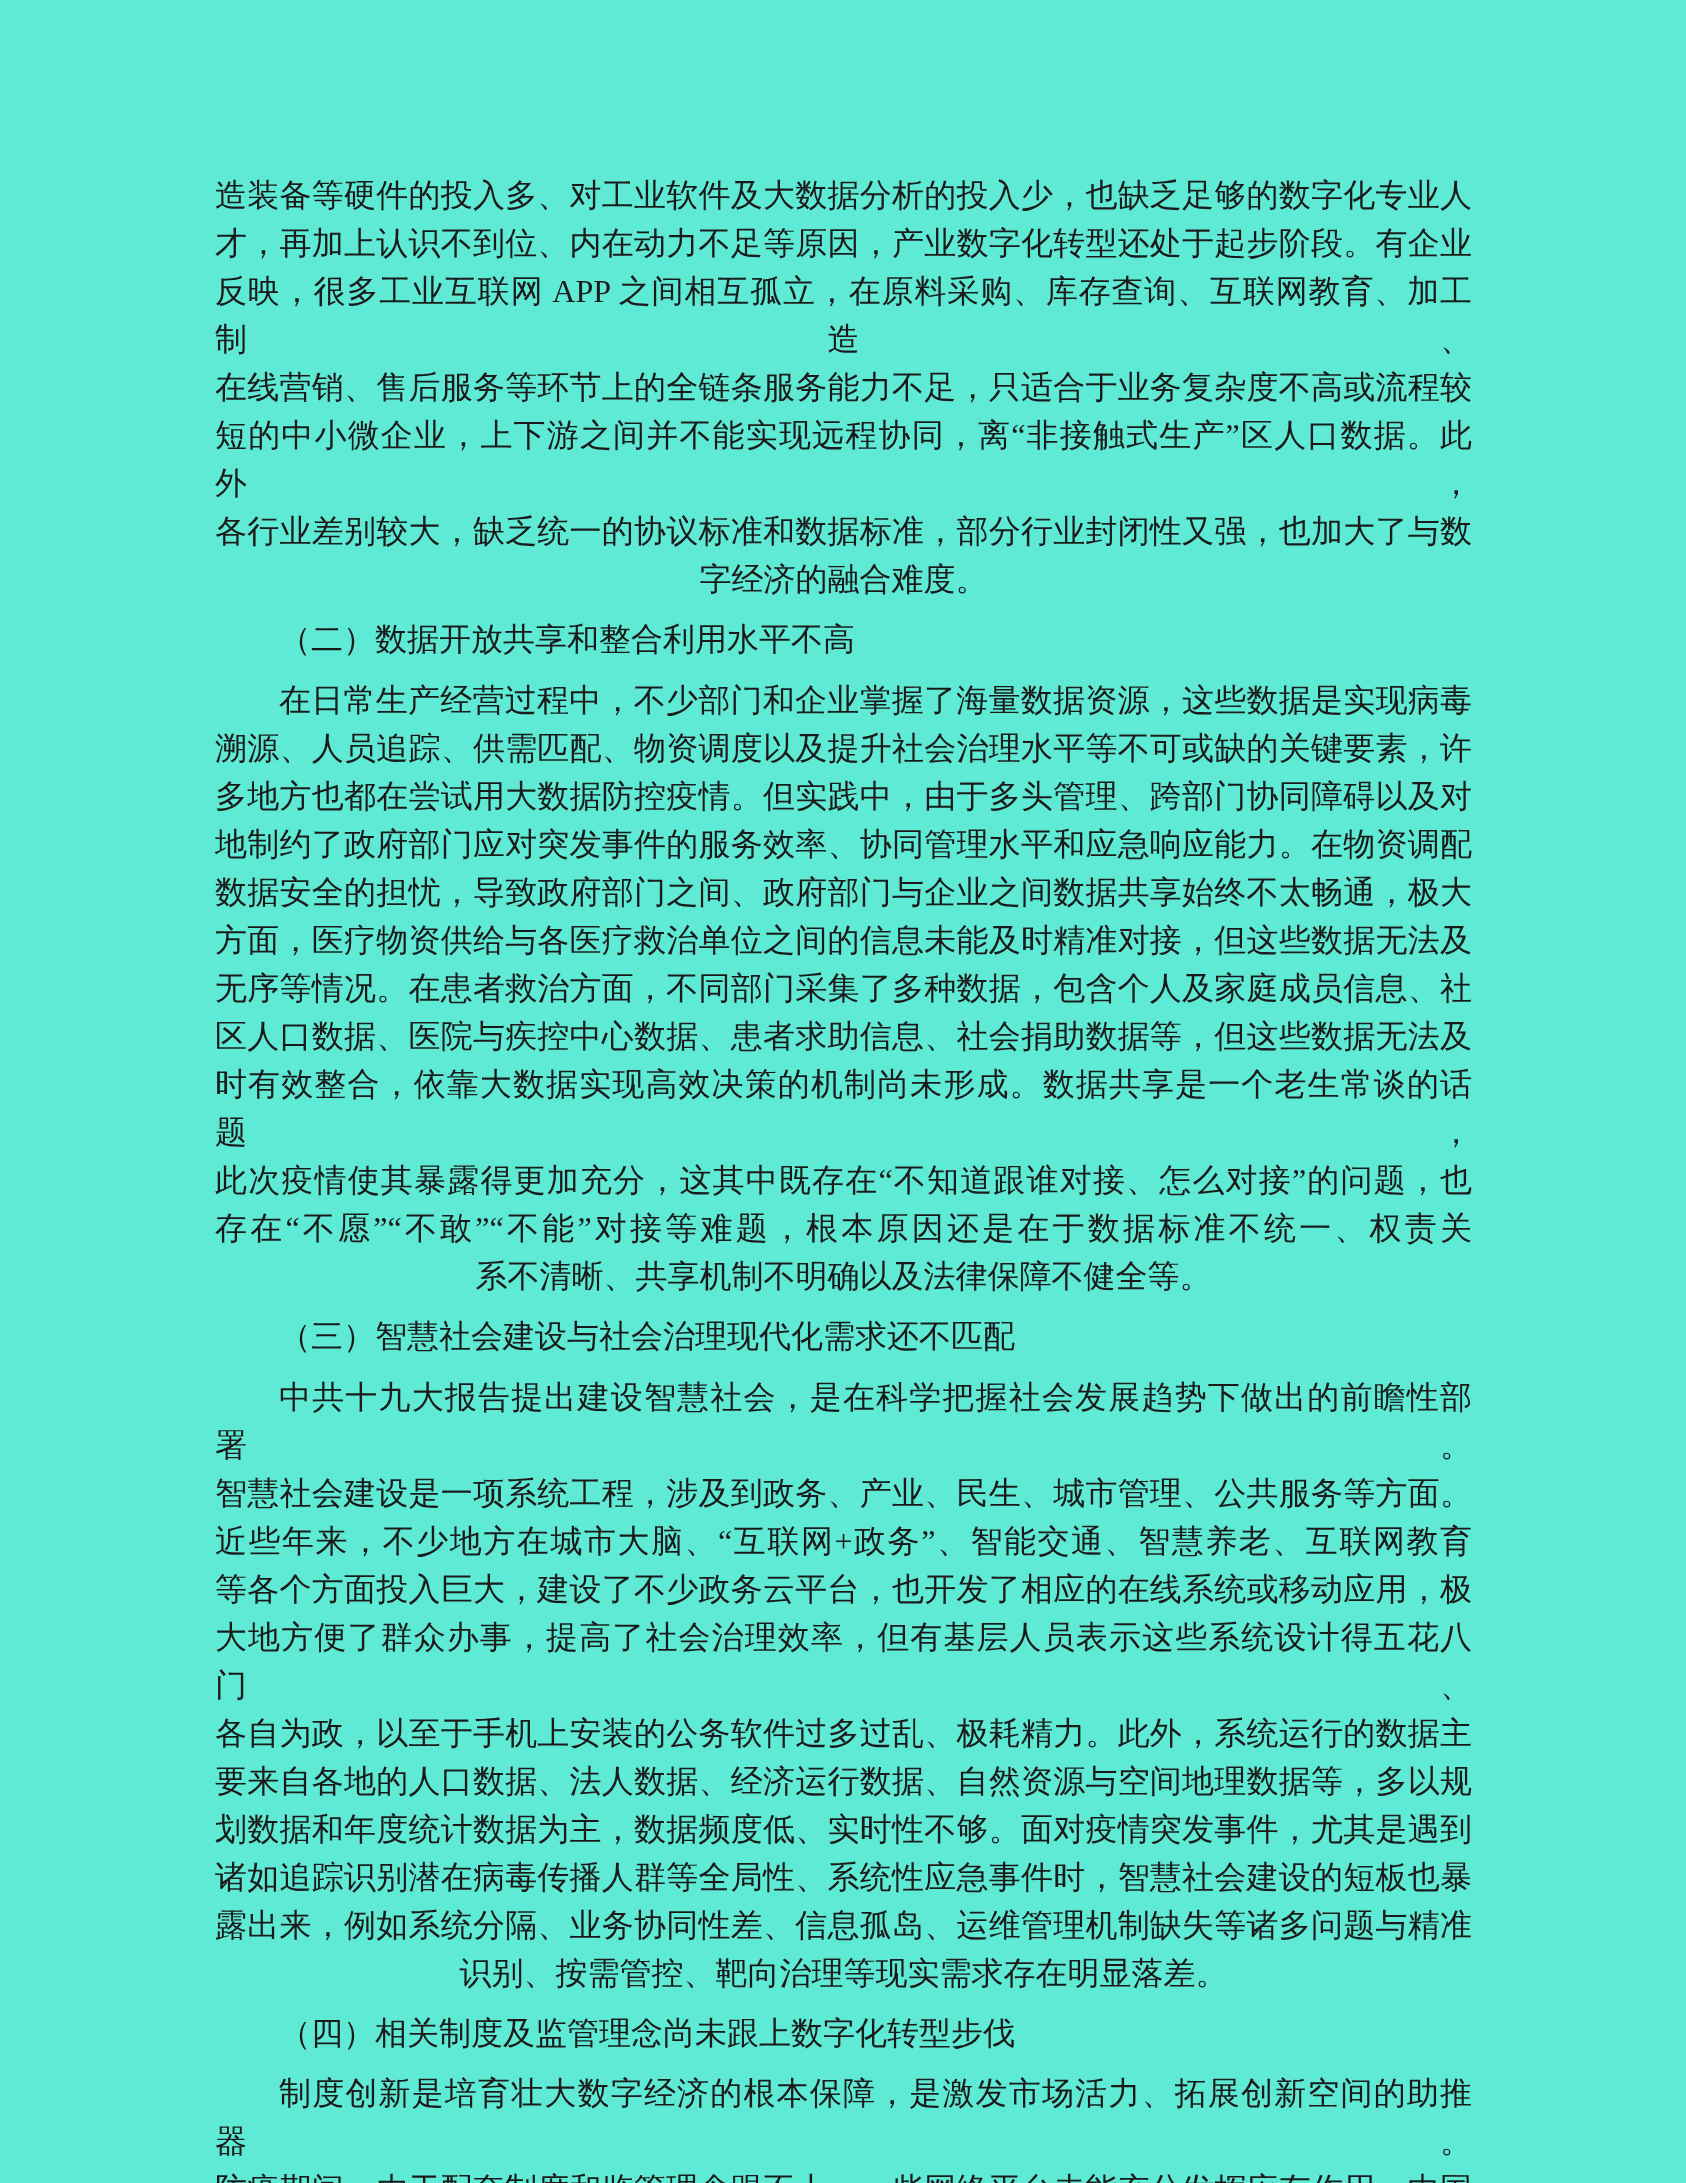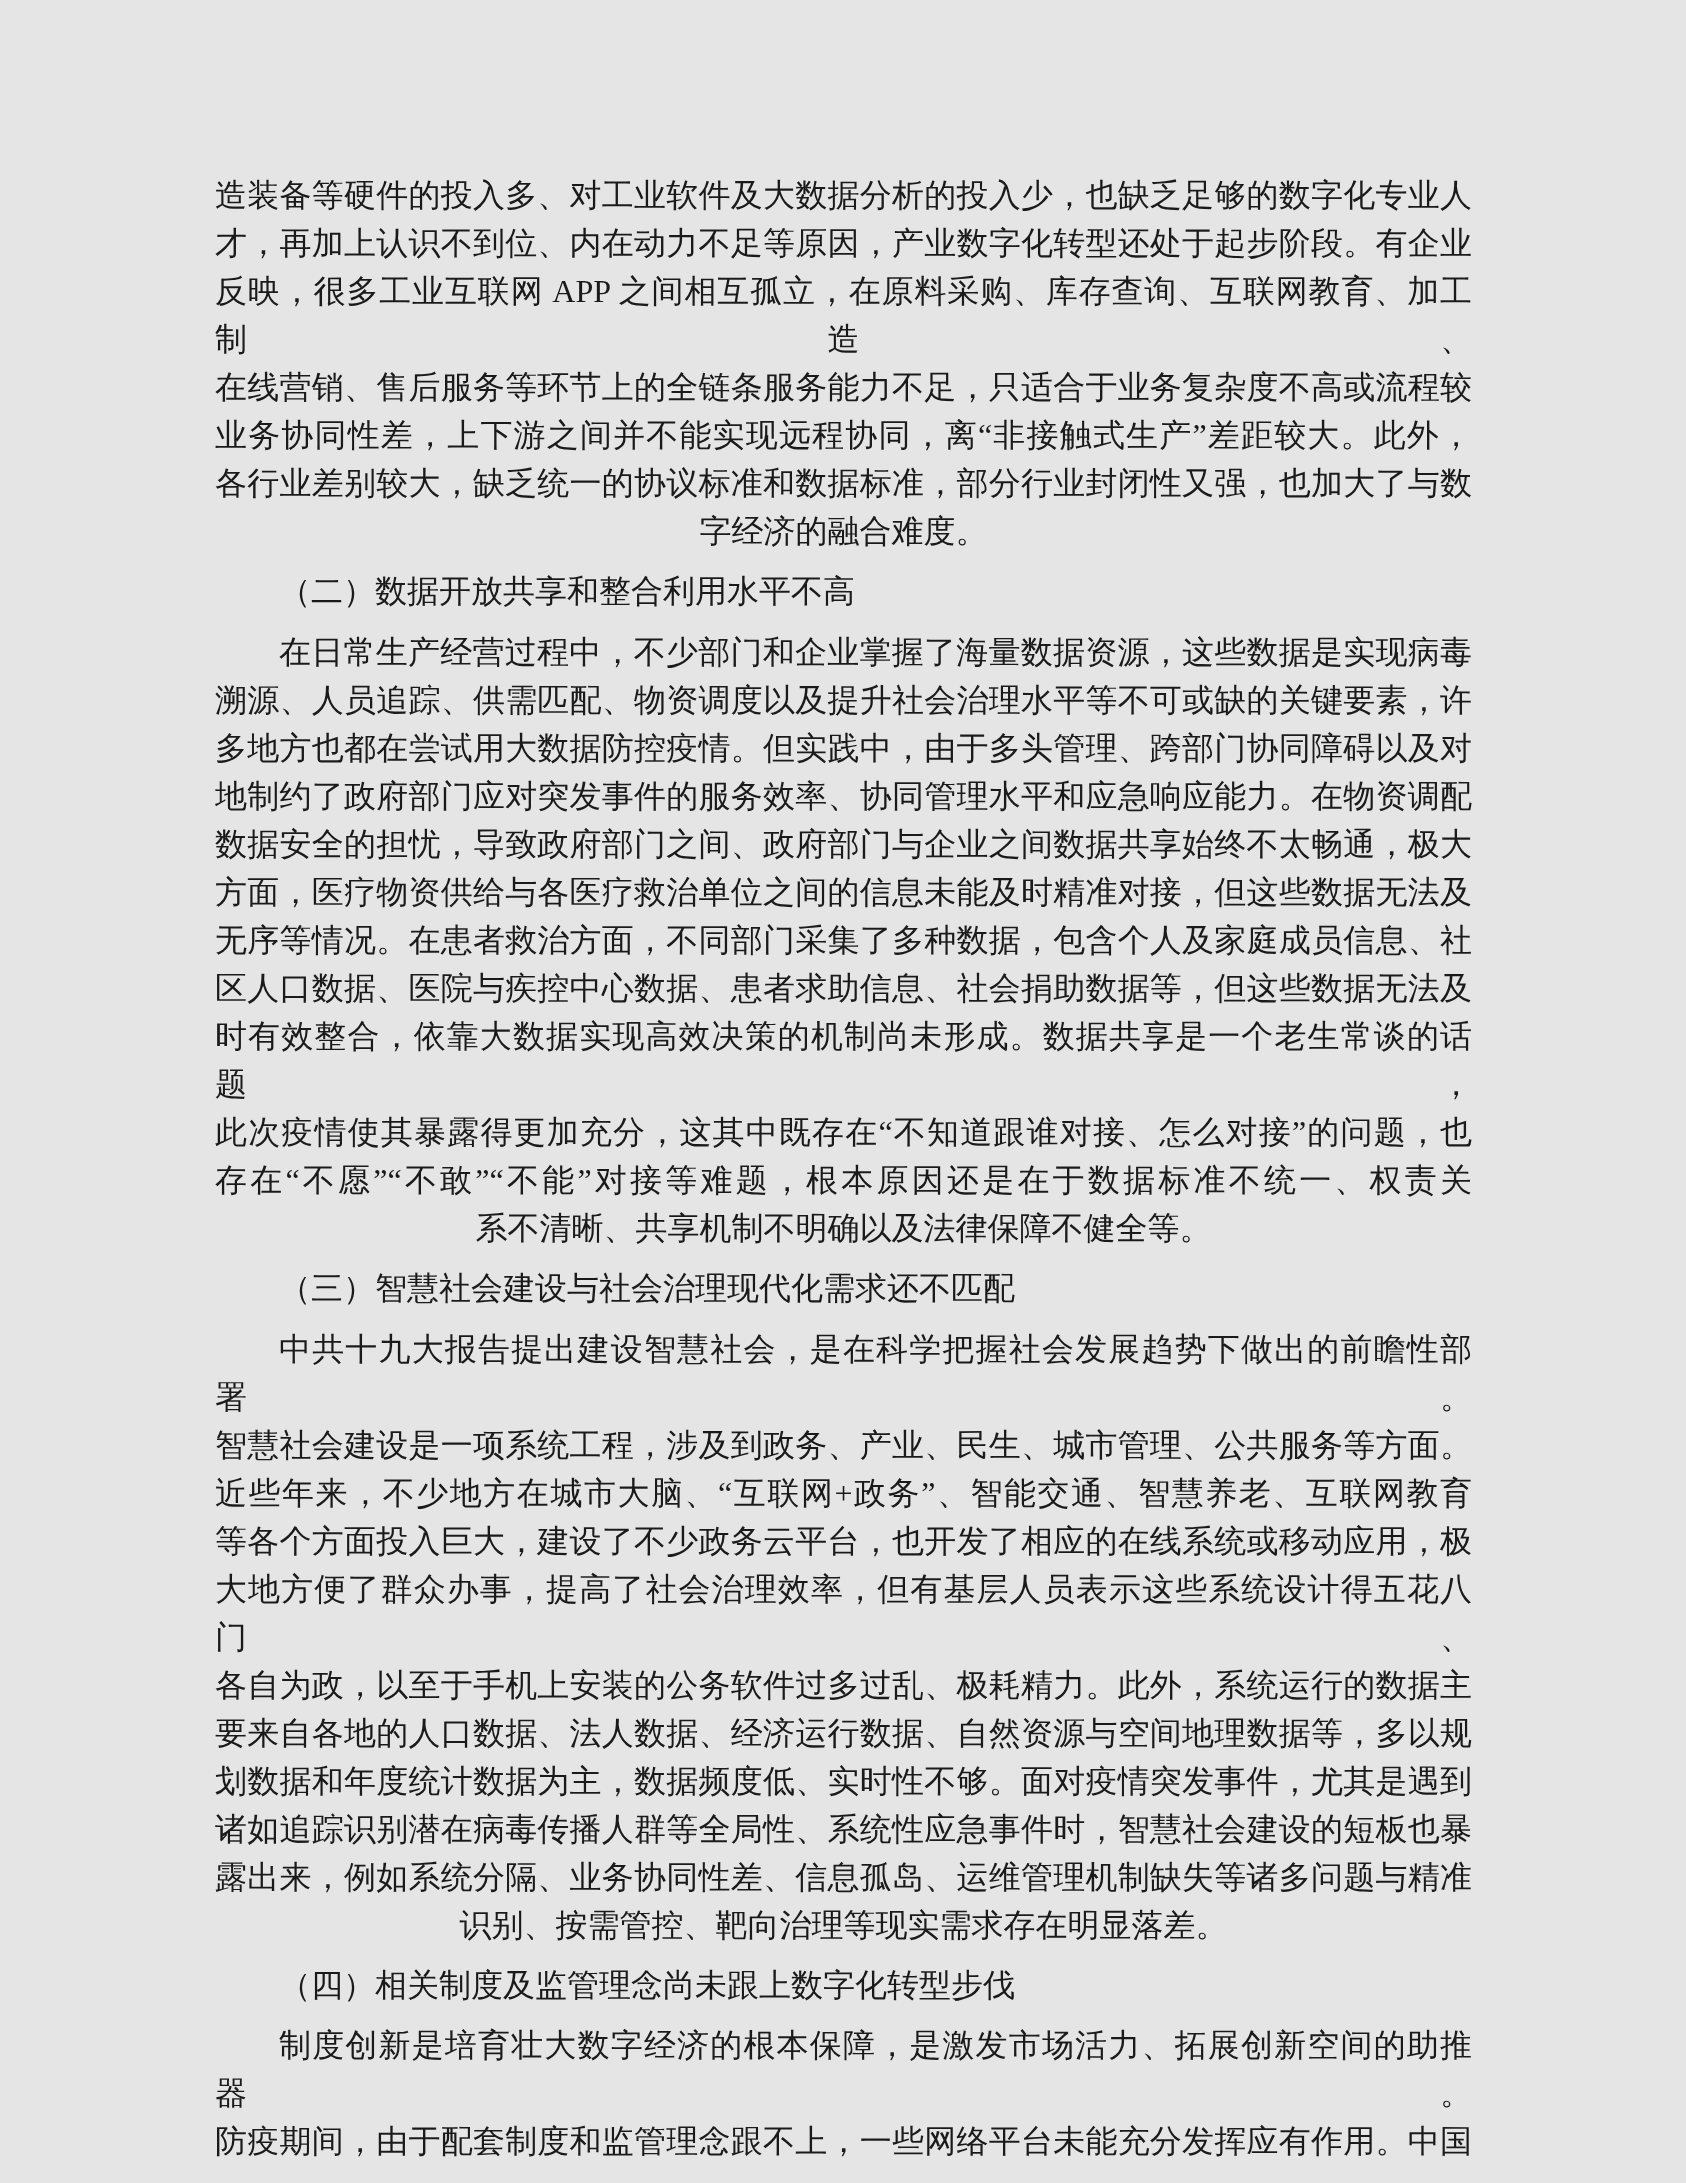--- a/index.html
+++ b/index.html
@@ -4,21 +4,21 @@
 <style>
   html, body {
     margin: 0;
     padding: 0;
     background: #ffffff;
   }
   .page {
     position: relative;
     width: 1687px;
     height: 2183px;
-    background: #e5e5e5;
+    background: #5eead4;
     overflow: hidden;
   }
   .doc {
     box-sizing: border-box;
     padding: 171px 215px 0 215px;
     font-family: "Liberation Serif", "DejaVu Serif", serif;
     font-size: 32px;
     line-height: 48px;
     color: #1a1a1a;
     letter-spacing: 0;
@@ -47,21 +47,21 @@
 </head>
 <body>
 
 <div class="page">
   <div class="doc">
       <div class="paragraph">
         <div class="line full">造装备等硬件的投入多、对工业软件及大数据分析的投入少，也缺乏足够的数字化专业人</div>
         <div class="line full">才，再加上认识不到位、内在动力不足等原因，产业数字化转型还处于起步阶段。有企业</div>
         <div class="line full">反映，很多工业互联网 APP 之间相互孤立，在原料采购、库存查询、互联网教育、加工制造、</div>
         <div class="line full">在线营销、售后服务等环节上的全链条服务能力不足，只适合于业务复杂度不高或流程较</div>
-        <div class="line full">业务协同性差，上下游之间并不能实现远程协同，离“非接触式生产”差距较大。此外，</div>
+        <div class="line full">短的中小微企业，上下游之间并不能实现远程协同，离“非接触式生产”区人口数据。此外，</div>
         <div class="line full">各行业差别较大，缺乏统一的协议标准和数据标准，部分行业封闭性又强，也加大了与数</div>
         <div class="line">字经济的融合难度。</div>
       </div>
       <div class="heading">（二）数据开放共享和整合利用水平不高</div>
       <div class="paragraph">
         <div class="line indent full">在日常生产经营过程中，不少部门和企业掌握了海量数据资源，这些数据是实现病毒</div>
         <div class="line full">溯源、人员追踪、供需匹配、物资调度以及提升社会治理水平等不可或缺的关键要素，许</div>
         <div class="line full">多地方也都在尝试用大数据防控疫情。但实践中，由于多头管理、跨部门协同障碍以及对</div>
         <div class="line full">地制约了政府部门应对突发事件的服务效率、协同管理水平和应急响应能力。在物资调配</div>
         <div class="line full">数据安全的担忧，导致政府部门之间、政府部门与企业之间数据共享始终不太畅通，极大</div>

